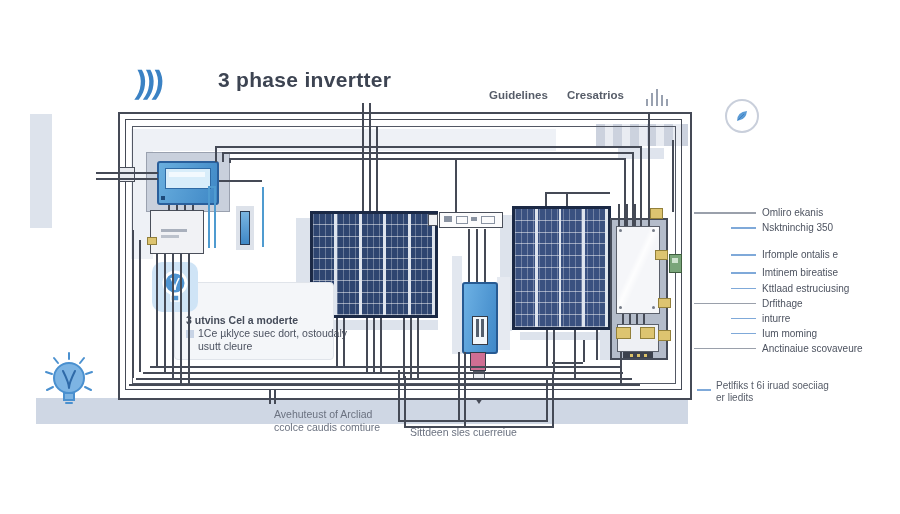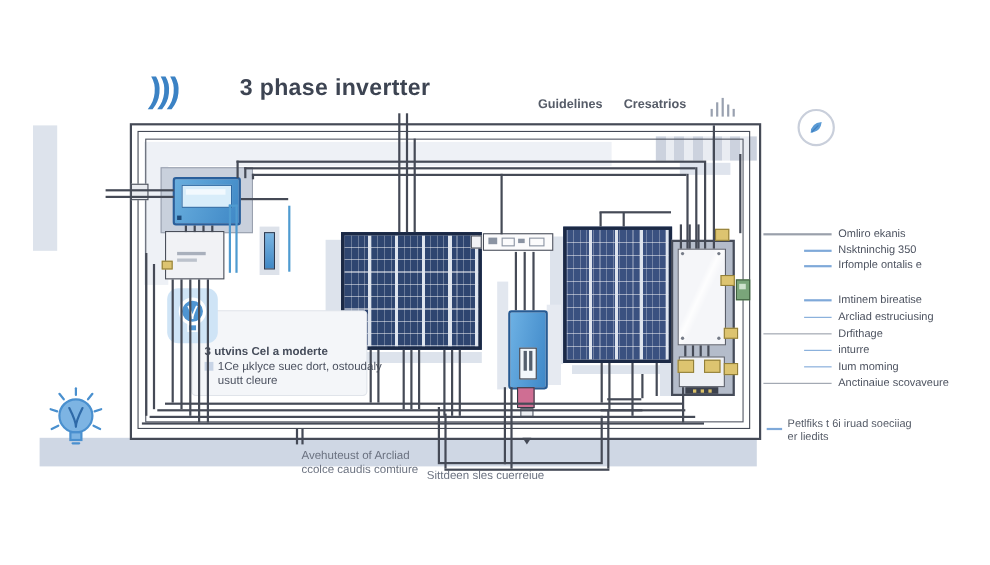--- a/index.html
+++ b/index.html
@@ -194,31 +194,31 @@
 
   <div class="abs" style="left:693px;top:0;width:183px;height:514px" id="label-list">
       <div class="lbl-row" style="top: 207px;">
         <i class="leader long"></i>
         <span>Omliro ekanis</span>
       </div>
       <div class="lbl-row" style="top: 222.1px;">
         <i class="leader short"></i>
         <span>Nsktninchig 350</span>
       </div>
-      <div class="lbl-row" style="top: 236px; text-decoration: underline;">
+      <div class="lbl-row" style="top: 249px; text-decoration: underline;">
         <i class="leader short"></i>
         <span>Irfomple ontalis e</span>
       </div>
       <div class="lbl-row" style="top: 267.4px;">
         <i class="leader short"></i>
         <span>Imtinem bireatise</span>
       </div>
       <div class="lbl-row" style="top: 282.5px;">
         <i class="leader short"></i>
-        <span>Arcliad estruciusing</span>
+        <span>Kttlaad estruciusing</span>
       </div>
       <div class="lbl-row" style="top: 297.6px;">
         <i class="leader long"></i>
         <span>Drfithage</span>
       </div>
       <div class="lbl-row" style="top: 312.7px;">
         <i class="leader short"></i>
         <span>inturre</span>
       </div>
       <div class="lbl-row" style="top: 327.8px;">
@@ -247,21 +247,21 @@
   <div class="info-text">
     <div class="l1">3 utvins Cel a moderte</div>
     <div><span class="chk"></span><span>1Ce µklyce suec dort, ostoudaly</span></div>
     <div style="padding-left:12px">usutt cleure</div>
   </div>
 
   <div class="bnote" style="left:274px;top:408px">
     <div>Avehuteust of Arcliad</div>
     <div>ccolce caudis comtiure</div>
   </div>
-  <div class="bnote" style="left:388px;top:426px">
+  <div class="bnote" style="left:410px;top:426px">
     <div>Sittdeen sles cuerreiue</div>
   </div>
 
   <div class="bulb-wrap">
     <svg width="70" height="70" viewBox="0 0 70 70">
       <g stroke="#4a90cf" stroke-width="2" fill="none" stroke-linecap="round">
         <circle cx="33" cy="32" r="15" fill="#7db4e3"></circle>
         <path d="M27 25 q6 12 6 17 M39 25 q-6 12 -6 17" stroke="#2f6aa8"></path>
         <rect x="28" y="47" width="10" height="7" fill="#7db4e3"></rect>
         <path d="M30 57 h6"></path>

